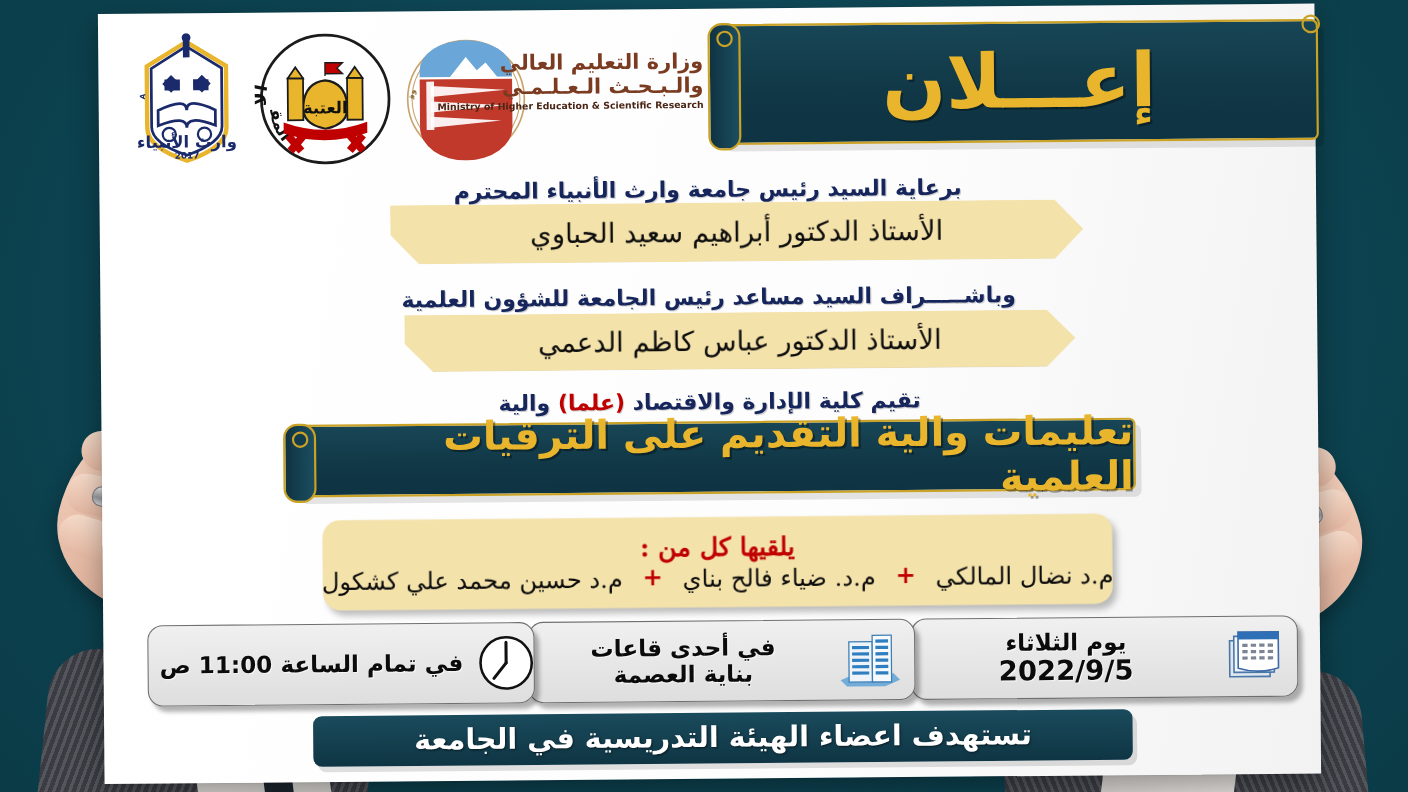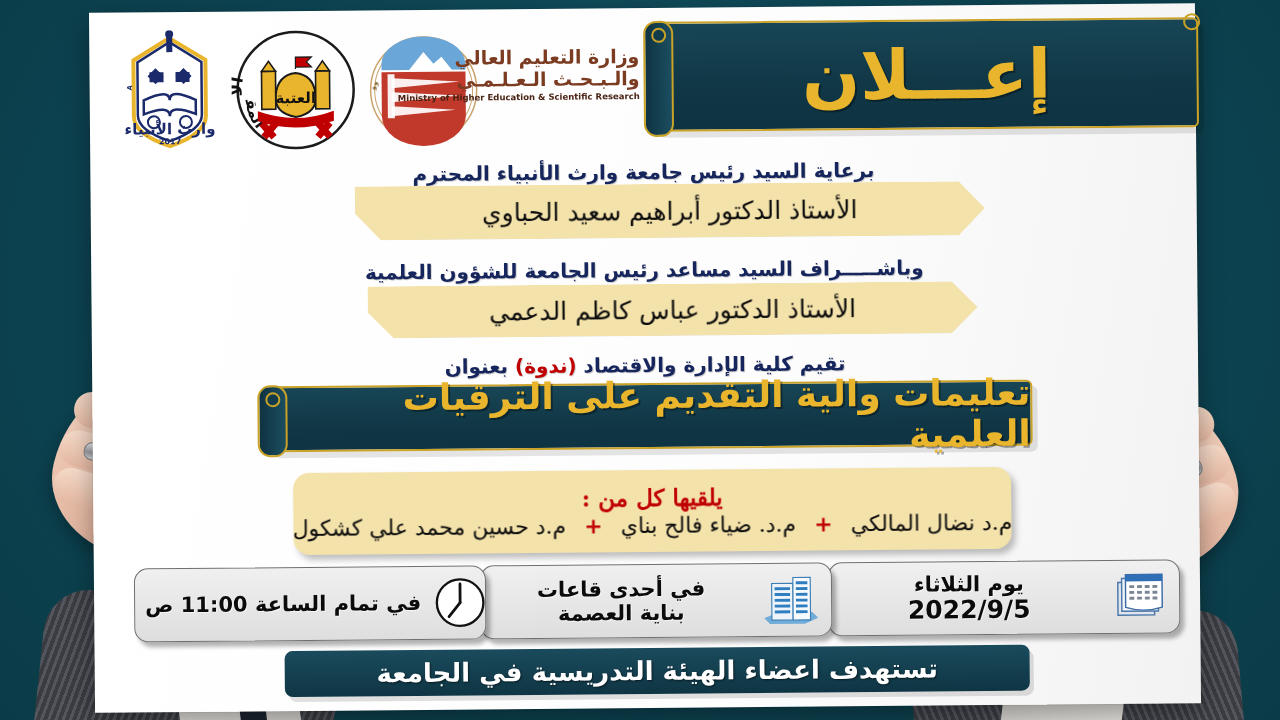--- a/index.html
+++ b/index.html
@@ -273,22 +273,22 @@
       <span>الأستاذ الدكتور أبراهيم سعيد الحباوي</span>
     </div>
 
     <div class="lead" style="top:250px">وباشـــــراف السيد مساعد رئيس الجامعة للشؤون العلمية</div>
     <div class="plate" style="left:276px;top:276px;width:610px;height:52px;">
       <span>الأستاذ الدكتور عباس كاظم الدعمي</span>
     </div>
 
     <div class="lead" style="top:345px">
       <span>تقيم كلية الإدارة والاقتصاد</span>
-      <span style="color:#c00000">(ندوة)</span>
-      <span>بعنوان</span>
+      <span style="color:#c00000">(علما)</span>
+      <span>والية</span>
     </div>
 
     <div class="scroll-banner banner-main">
       <div class="maintxt">تعليمات والية التقديم على الترقيات العلمية</div>
     </div>
 
     <div class="speakers">
       <div class="head">يلقيها كل من :</div>
       <div class="names">
         <span class="nm">م.د نضال المالكي</span>

